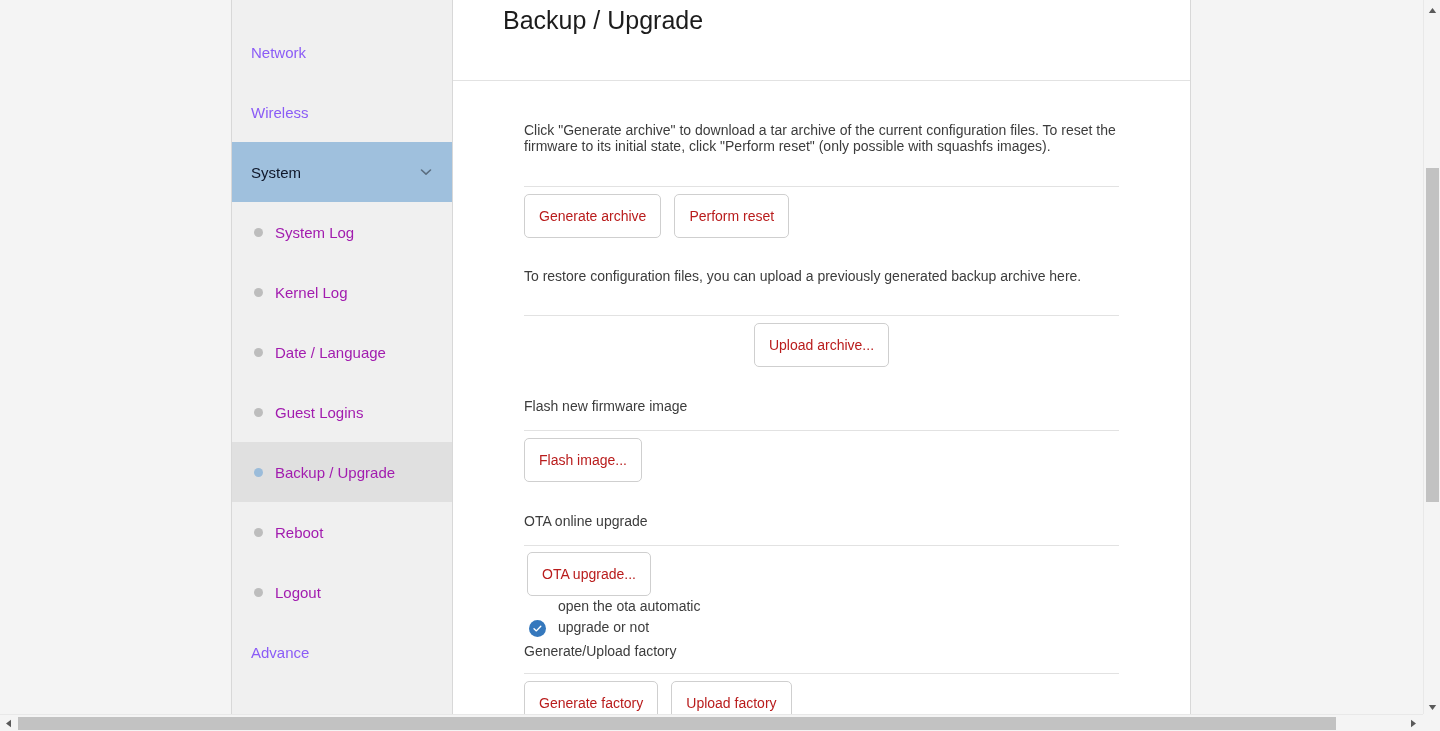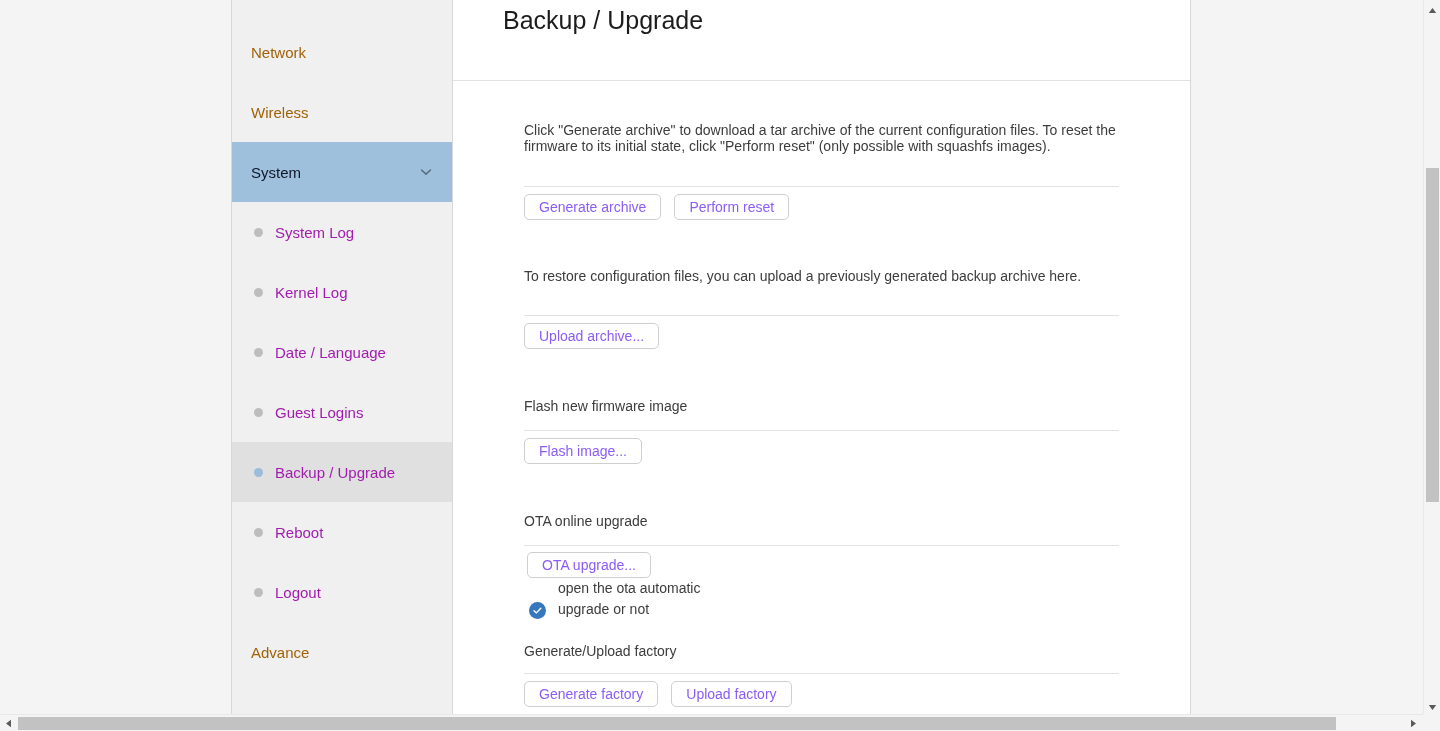--- a/index.html
+++ b/index.html
@@ -39,21 +39,21 @@
   }
   .nav-top {
     padding-top: 22px;
   }
   .nav-item {
     height: 60px;
     display: flex;
     align-items: center;
     padding-left: 19px;
     font-size: 15px;
-    color: #a16207;
+    color: #8b5cf6;
     cursor: pointer;
     position: relative;
   }
   .nav-item.group {
     padding-left: 19px;
   }
   .nav-item.group.active {
     background: #9fc0dd;
     color: #0f172a;
   }
@@ -140,24 +140,24 @@
   .rule {
     width: 595px;
     height: 1px;
     background: #e2e2e2;
   }
 
   .btn {
     display: inline-flex;
     align-items: center;
     justify-content: center;
-    height: 26px;
+    height: 44px;
     padding: 0 14px;
     font-size: 14px;
-    color: #8b5cf6;
+    color: #b91c1c;
     background: #ffffff;
     border: 1px solid #cfcfcf;
     border-radius: 5px;
     cursor: pointer;
     font-family: "Liberation Sans", sans-serif;
     white-space: nowrap;
   }
   .btn-row { display: flex; gap: 13px; }
 
   .check-row {
@@ -330,21 +330,21 @@
         <button class="btn">Generate archive</button>
         <button class="btn">Perform reset</button>
       </div>
 
       <section class="sect" style="top:188px;">
         <p class="para">To restore configuration files, you can upload a previously generated backup archive here.</p>
       </section>
       <div class="sect" style="top:234px;">
         <div class="rule"></div>
       </div>
-      <div class="sect btn-row" style="top:242px;">
+      <div class="sect btn-row" style="top:242px;justify-content:center;">
         <button class="btn">Upload archive...</button>
       </div>
 
       <section class="sect" style="top:317px;">
         <p class="sect-title">Flash new firmware image</p>
       </section>
       <div class="sect" style="top:349px;">
         <div class="rule"></div>
       </div>
       <div class="sect btn-row" style="top:357px;">

